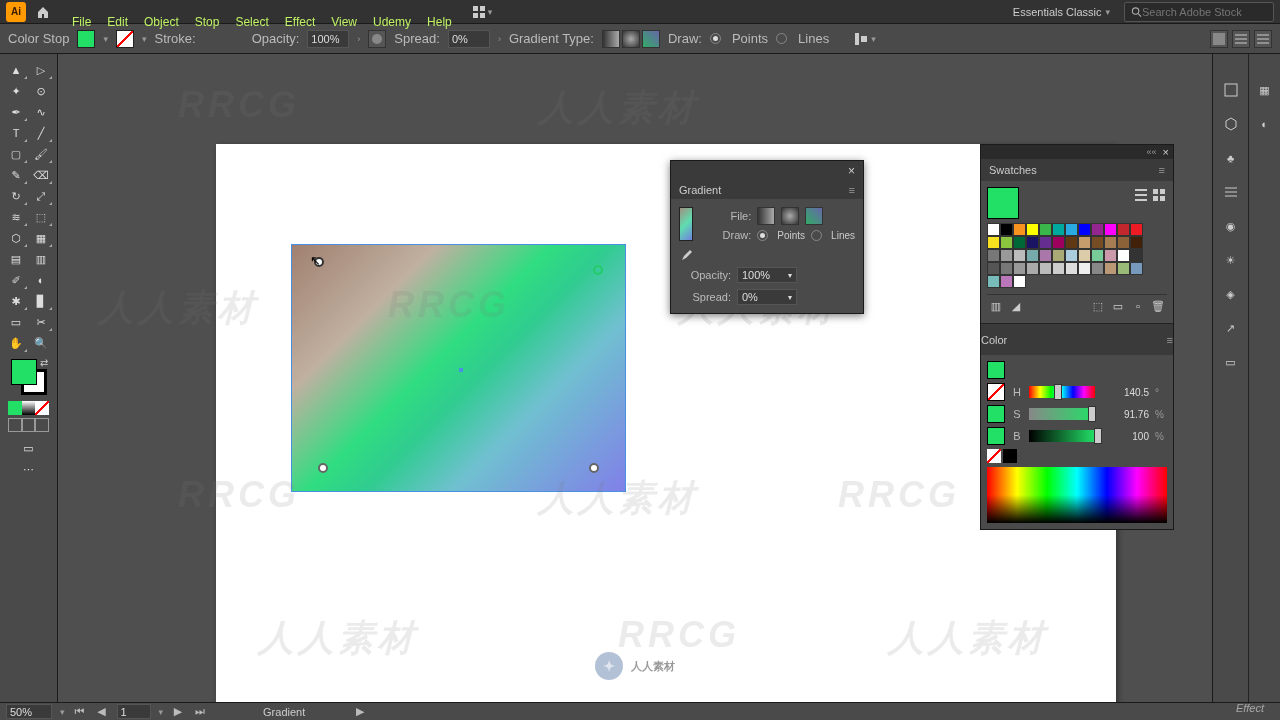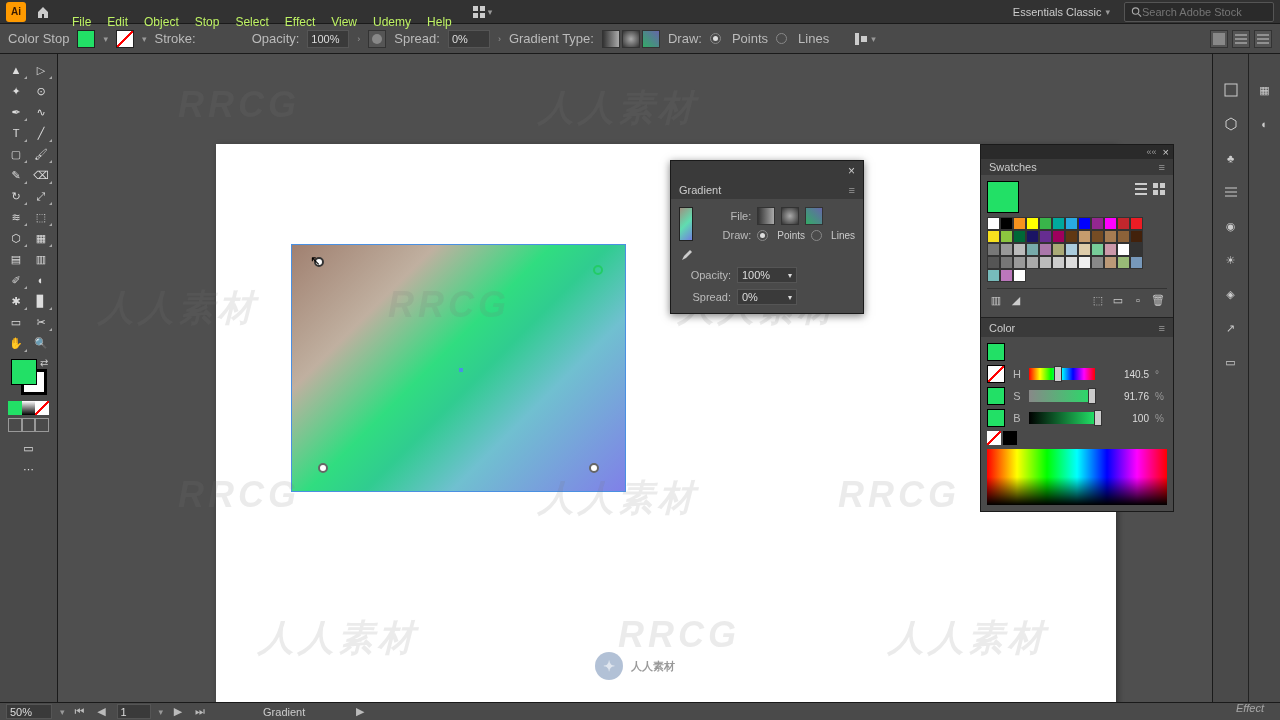--- a/index.html
+++ b/index.html
@@ -44,29 +44,29 @@
 .panel-header { height:20px; background:#3a3a3a; display:flex; align-items:center; padding:0 8px; justify-content:space-between; }
 .panel-title { color:#ccc; font-size:11px; }
 .close-x { color:#ccc; cursor:pointer; font-size:12px; }
 .panel-body { padding:8px; }
 .prow { display:flex; align-items:center; gap:6px; margin-bottom:6px; }
 .plabel { width:52px; text-align:right; color:#bbb; font-size:11px; }
 .drop { background:#3a3a3a; border:1px solid #555; color:#ddd; padding:1px 4px; width:60px; display:flex; justify-content:space-between; align-items:center; }
 .dchev { font-size:8px; }
 .stop-circ { width:12px; height:12px; border-radius:50%; border:2px solid #fff; background:#2dd; }
 .sw-panel { position:absolute; right:38px; top:90px; width:194px; background:#4a4a4a; border:1px solid #1a1a1a; }
-.sw-header { height:16px; background:#3a3a3a; display:flex; align-items:center; padding:0 8px; justify-content:space-between; }
+.sw-header { height:22px; background:#3a3a3a; display:flex; align-items:center; padding:0 8px; justify-content:space-between; }
 .sw-close-row { height:14px; background:#2a2a2a; display:flex; justify-content:flex-end; align-items:center; padding:0 4px; gap:6px; }
 .sw-body { padding:6px; }
 .sw-big { width:32px; height:32px; background:#22e066; border:1px solid #000; display:inline-block; }
 .sw-grid { display:flex; flex-wrap:wrap; width:160px; margin-top:4px; }
 .sw-cell { width:13px; height:13px; border:0.5px solid #333; }
 .sw-toolbar { display:flex; gap:6px; margin-top:6px; padding:4px 2px; border-top:1px solid #333; }
 .sw-tb { width:14px; height:14px; display:flex; align-items:center; justify-content:center; }
-.color-header { height:20px; background:#3a3a3a; display:flex; align-items:center; padding:0 8px; justify-content:space-between; border-top:1px solid #222; }
+.color-header { height:32px; background:#3a3a3a; display:flex; align-items:center; padding:0 0; justify-content:space-between; border-top:1px solid #222; }
 .color-body { padding:6px; }
 .crow { display:flex; align-items:center; gap:6px; margin-bottom:4px; }
 .clabel { width:12px; text-align:center; color:#bbb; }
 .slider { height:12px; flex:1; position:relative; }
 .slider-h { background:linear-gradient(90deg,red,yellow,lime,cyan,blue,magenta,red); }
 .slider-s { background:linear-gradient(90deg,#888,#22e066); }
 .slider-b { background:linear-gradient(90deg,#000,#22e066); }
 .thumb { position:absolute; top:-2px; width:8px; height:16px; background:#ccc; border:1px solid #333; }
 .cval { width:48px; text-align:right; color:#ddd; font-size:10px; }
 .cunit { width:12px; color:#999; font-size:10px; }

